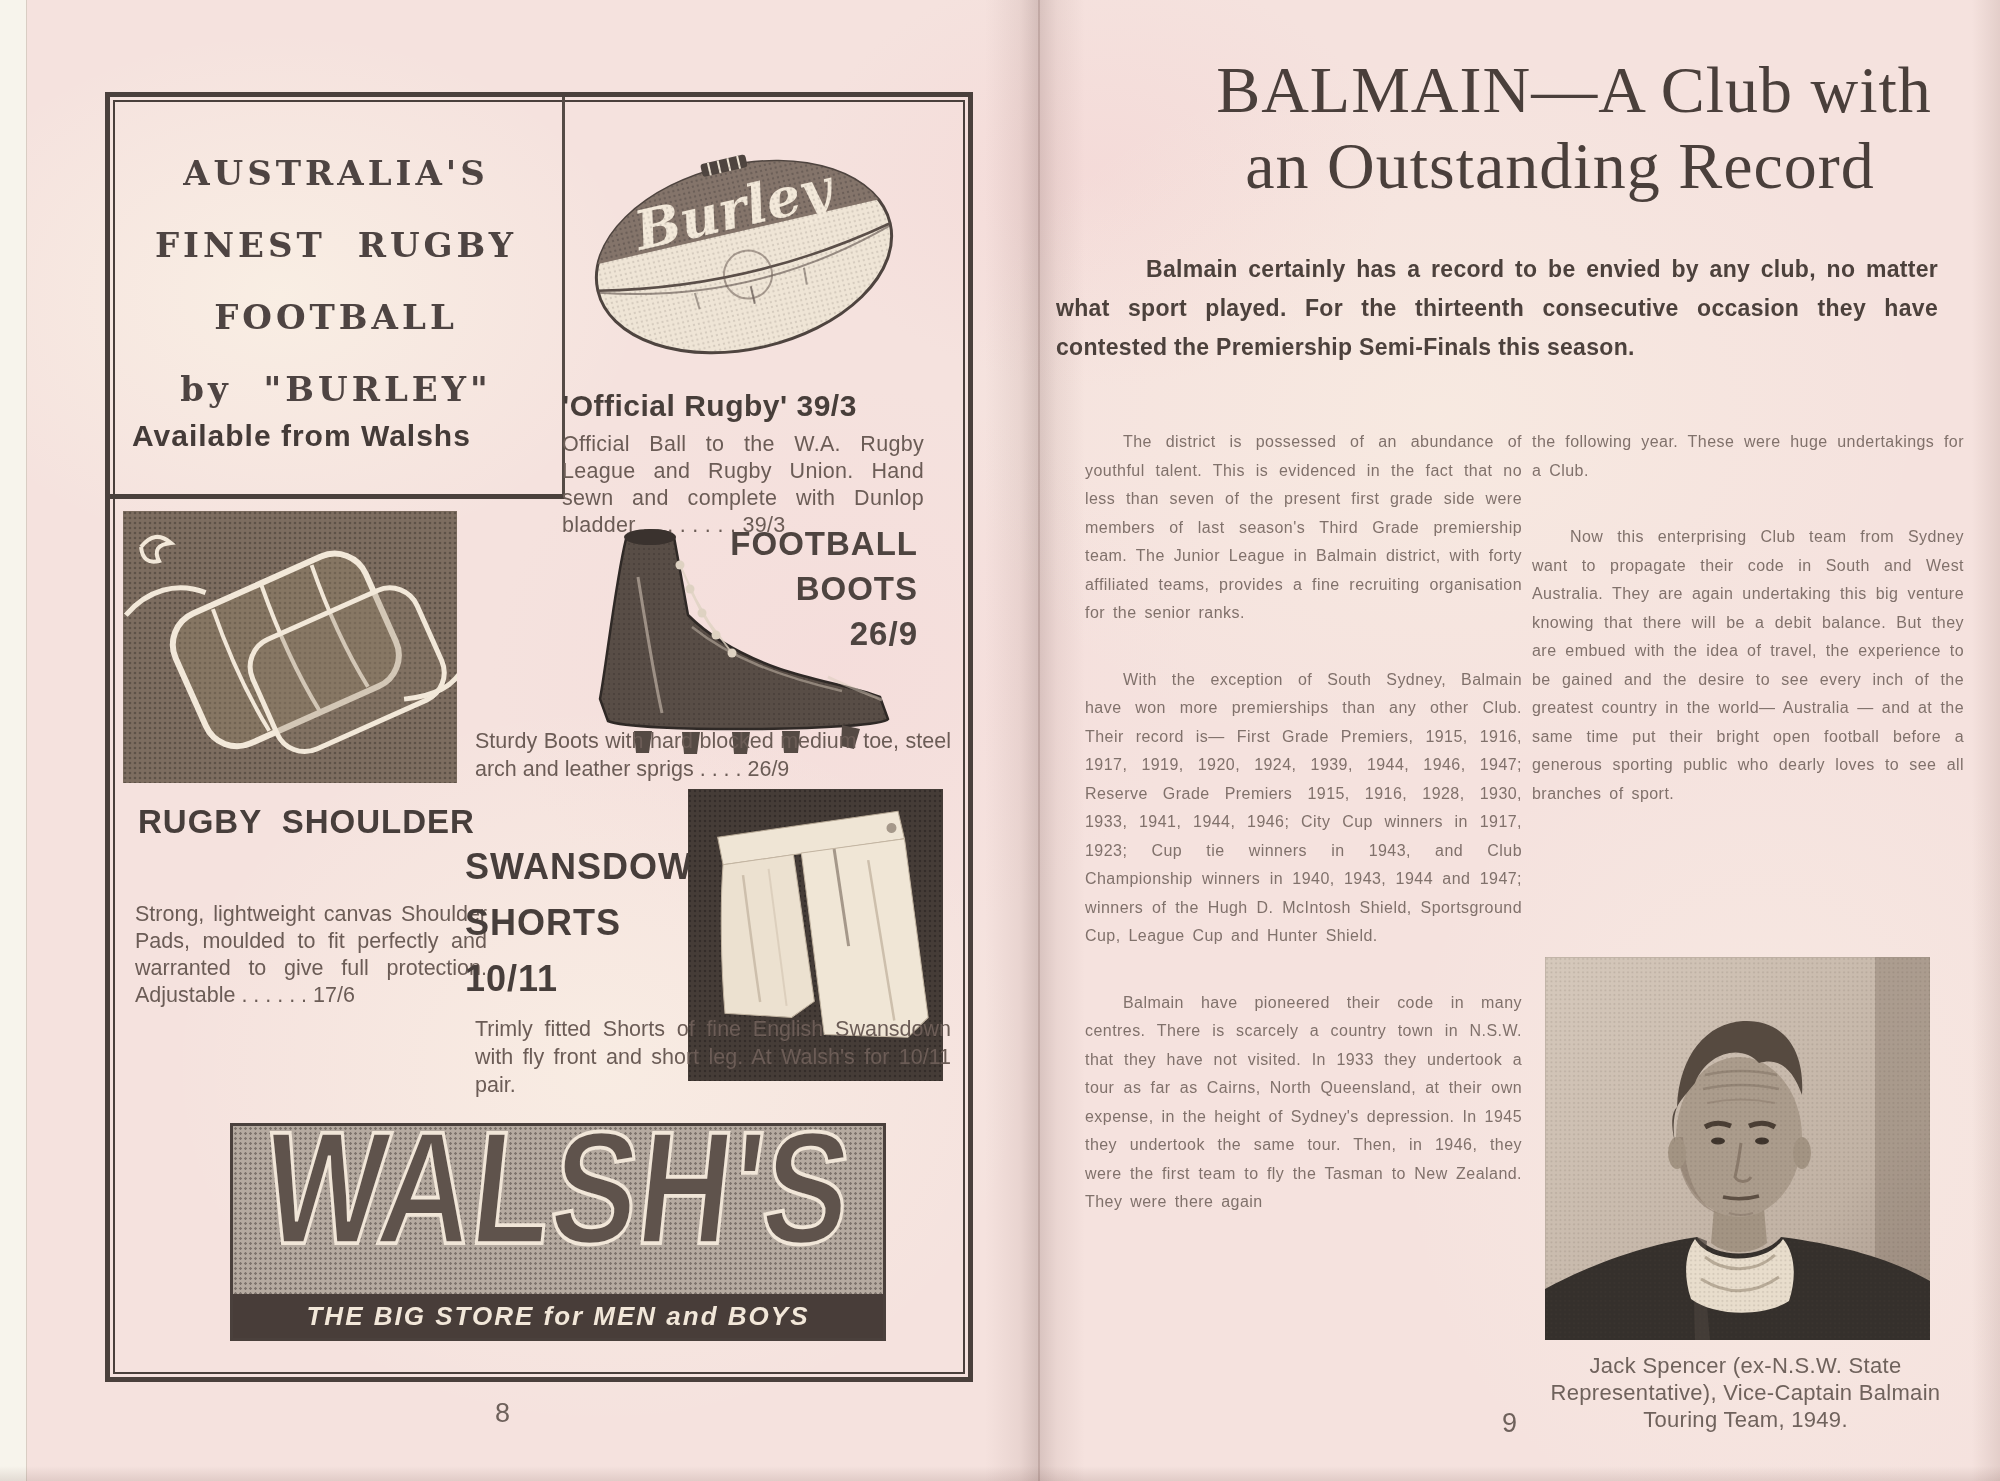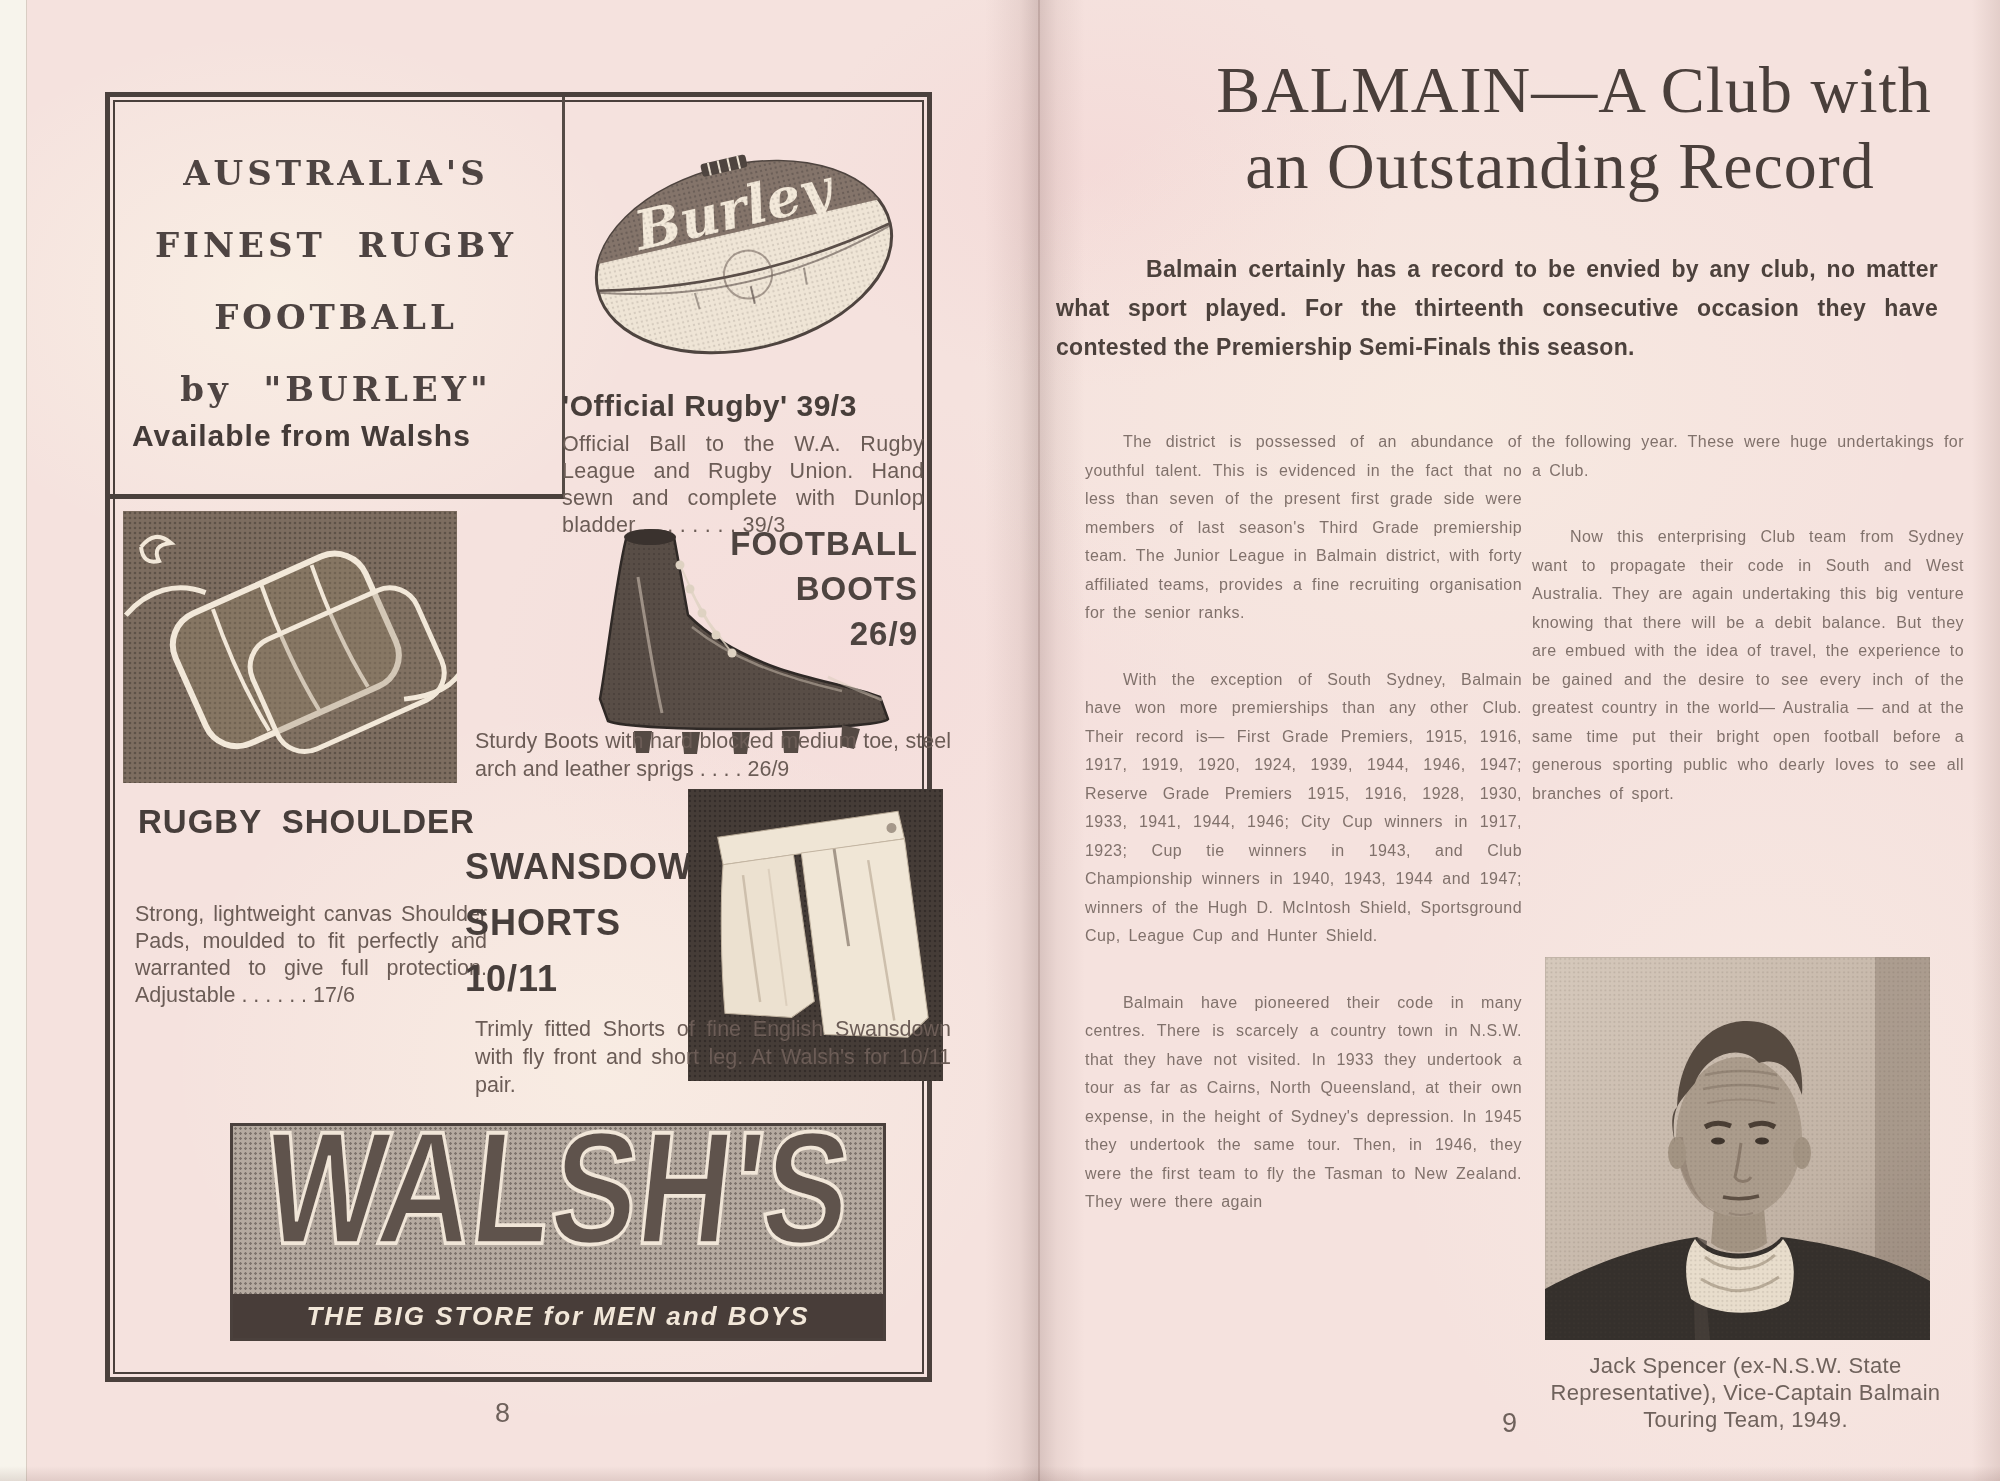--- a/index.html
+++ b/index.html
@@ -18,21 +18,21 @@
   .abs{position:absolute;}
   
   .edge-left{left:0;top:0;width:26px;height:1481px;background:#f7f4ec;border-right:1px solid #d9cdc3;}
   .gutter{left:985px;top:0;width:100px;height:1481px;
     background:linear-gradient(90deg, rgba(0,0,0,0) 0%, rgba(125,88,82,.10) 35%, rgba(92,60,56,.20) 52%, rgba(125,88,82,.09) 72%, rgba(0,0,0,0) 100%);}
   .fold-line{left:1038px;top:0;width:2px;height:1481px;background:rgba(86,54,50,.18);}
   .edge-right{left:1972px;top:0;width:28px;height:1481px;background:linear-gradient(90deg, rgba(0,0,0,0), rgba(120,85,78,.14));}
   .edge-bottom{left:0;top:1466px;width:2000px;height:15px;background:linear-gradient(rgba(0,0,0,0), rgba(110,75,70,.15));}
 
   
-  .ad-outer{left:105px;top:92px;width:817px;height:1280px;border:5px solid #4a403c;}
+  .ad-outer{left:105px;top:92px;width:817px;height:1280px;border:5px solid #4a403c;padding-left:41px;}
   .ad-inner{position:absolute;inset:3px;border:2px solid #4a403c;}
   .ad-content{position:absolute;inset:0;color:#4a403c;}
   .ad-cell{left:0;top:0;width:452px;height:397px;border-right:3px solid #554b46;border-bottom:5px solid #4a403c;}
   .ad-headline{margin-top:40px;text-align:center;font-family:"DejaVu Serif", serif;font-weight:bold;
     font-size:34px;line-height:72px;letter-spacing:4px;word-spacing:16px;color:#4e4442;}
   .ad-avail{position:absolute;left:22px;top:322px;font-size:30px;font-weight:bold;letter-spacing:1px;color:#443b38;}
   .offt{left:452px;top:292px;width:362px;font-size:30px;font-weight:bold;letter-spacing:.5px;color:#473e3a;}
   .offd{left:452px;top:334px;width:362px;font-size:21.5px;line-height:27px;text-align:justify;color:#6b5c56;letter-spacing:.3px;}
   .boots-title{left:580px;top:424px;width:228px;text-align:right;font-size:33px;font-weight:bold;line-height:45px;letter-spacing:1px;color:#4e4440;z-index:2;}
   .sturdy{left:365px;top:630px;width:476px;font-size:21.5px;line-height:28px;text-align:justify;color:#6b5c56;}

